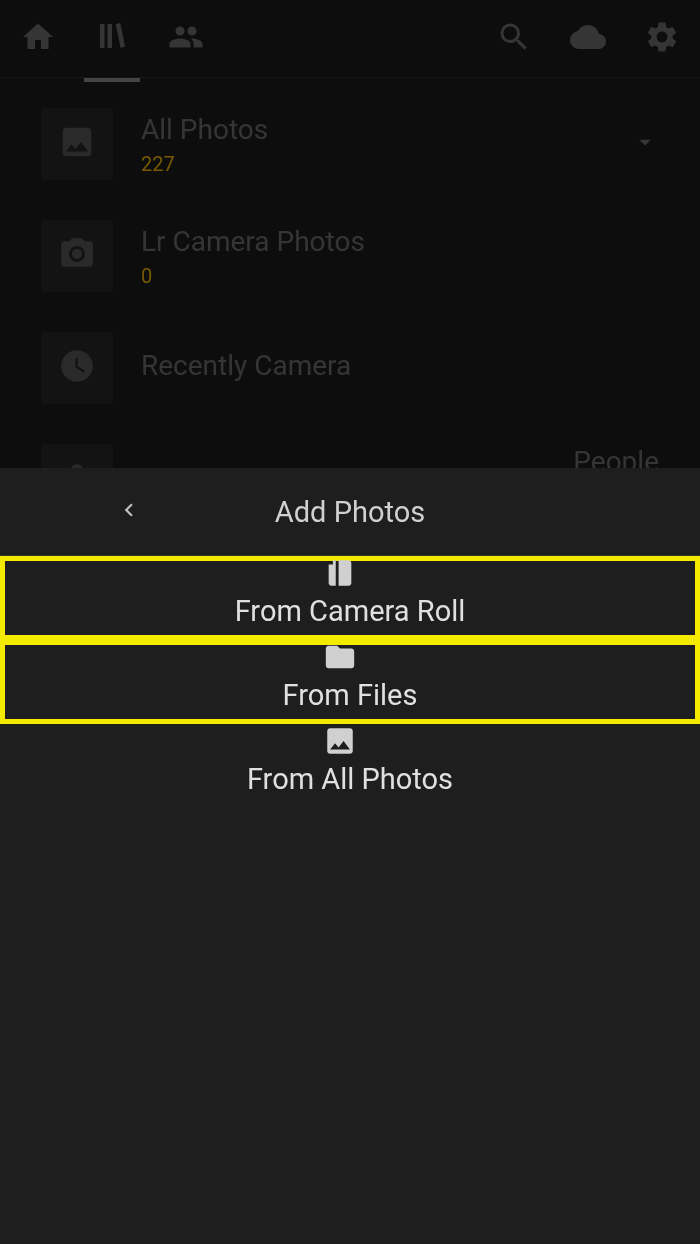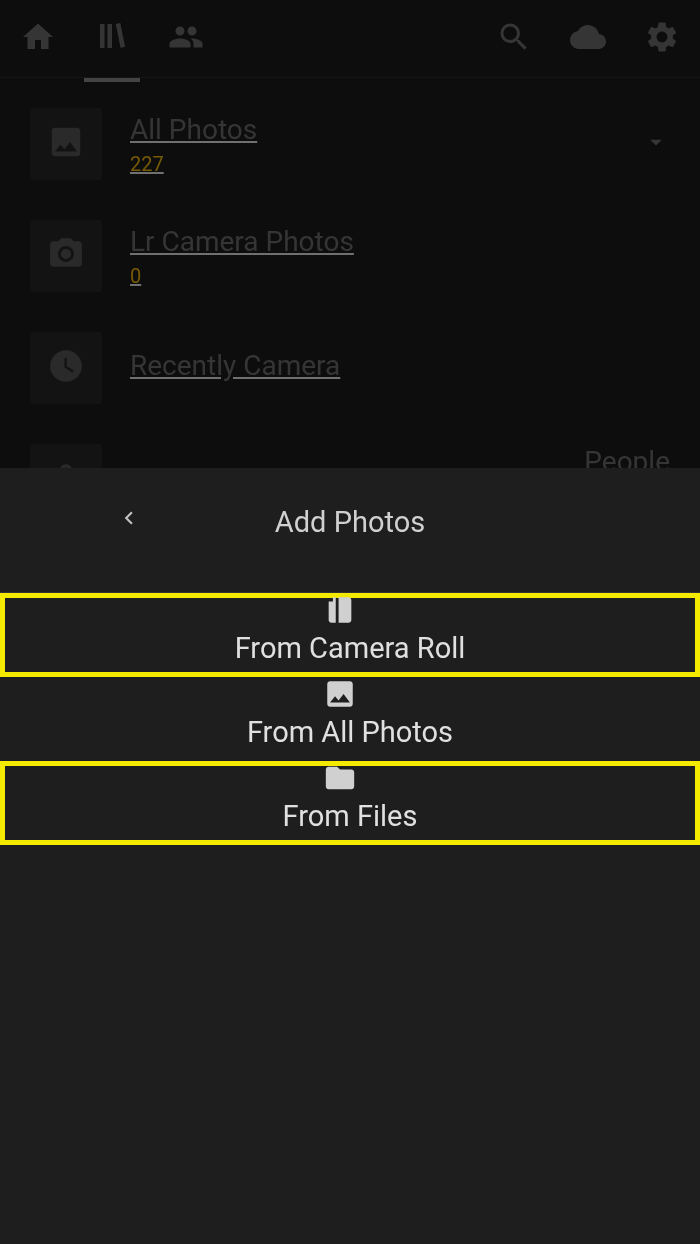--- a/index.html
+++ b/index.html
@@ -66,22 +66,21 @@
       position: absolute;
       bottom: -22px;
       left: -10px;
       right: -10px;
       height: 4px;
       background: #888;
     }
     
     
     .library-list {
-      padding: 30px 30px;
-      text-decoration: underline;
+      padding: 30px 41px;
     }
     .lib-item {
       display: flex;
       align-items: center;
       margin-bottom: 40px;
       cursor: pointer;
     }
     .lib-icon-box {
       width: 72px;
       height: 72px;
@@ -120,25 +119,24 @@
       position: absolute;
       top: 468px;
       left: 0;
       right: 0;
       bottom: 0;
       background: #1e1e1e;
       z-index: 10;
     }
     .sheet-header {
       display: flex;
-      align-items: flex-start;
+      align-items: center;
       height: 88px;
       border-bottom: 1px solid #333;
       position: relative;
-      margin-top: 37px;
     }
     .back-btn {
       position: absolute;
       left: 116px;
       cursor: pointer;
     }
     .back-btn svg {
       width: 26px;
       height: 26px;
       fill: #c0c0c0;
@@ -293,30 +291,30 @@
   </div>
   <div class="sheet-body">
     <div class="sheet-item highlighted">
       <span>
         <svg class="sheet-item-icon" viewBox="0 0 24 24">
             <path d="M7 3h2v3H7zM11 3h7c1.1 0 2 .9 2 2v14c0 1.1-.9 2-2 2H11V3zM4 6h5v15H6c-1.1 0-2-.9-2-2V6z"></path>
           </svg>
       </span>
       <span class="sheet-item-label">From Camera Roll</span>
     </div>
+    <div class="sheet-item highlighted">
+      <span>
+        <svg class="sheet-item-icon" viewBox="0 0 24 24">
+            <path d="M10 4H4c-1.1 0-2 .9-2 2v12c0 1.1.9 2 2 2h16c1.1 0 2-.9 2-2V8c0-1.1-.9-2-2-2h-8l-2-2z"></path>
+          </svg>
+      </span>
+      <span class="sheet-item-label">From Files</span>
+    </div>
     <div class="sheet-item">
       <span>
         <svg class="sheet-item-icon" viewBox="0 0 24 24">
             <path d="M21 19V5c0-1.1-.9-2-2-2H5c-1.1 0-2 .9-2 2v14c0 1.1.9 2 2 2h14c1.1 0 2-.9 2-2zM8.5 13.5l2.5 3.01L14.5 12l4.5 6H5l3.5-4.5z"></path>
           </svg>
       </span>
       <span class="sheet-item-label">From All Photos</span>
     </div>
-    <div class="sheet-item highlighted">
-      <span>
-        <svg class="sheet-item-icon" viewBox="0 0 24 24">
-            <path d="M10 4H4c-1.1 0-2 .9-2 2v12c0 1.1.9 2 2 2h16c1.1 0 2-.9 2-2V8c0-1.1-.9-2-2-2h-8l-2-2z"></path>
-          </svg>
-      </span>
-      <span class="sheet-item-label">From Files</span>
-    </div>
   </div>
 </div>
 
 </body></html>

